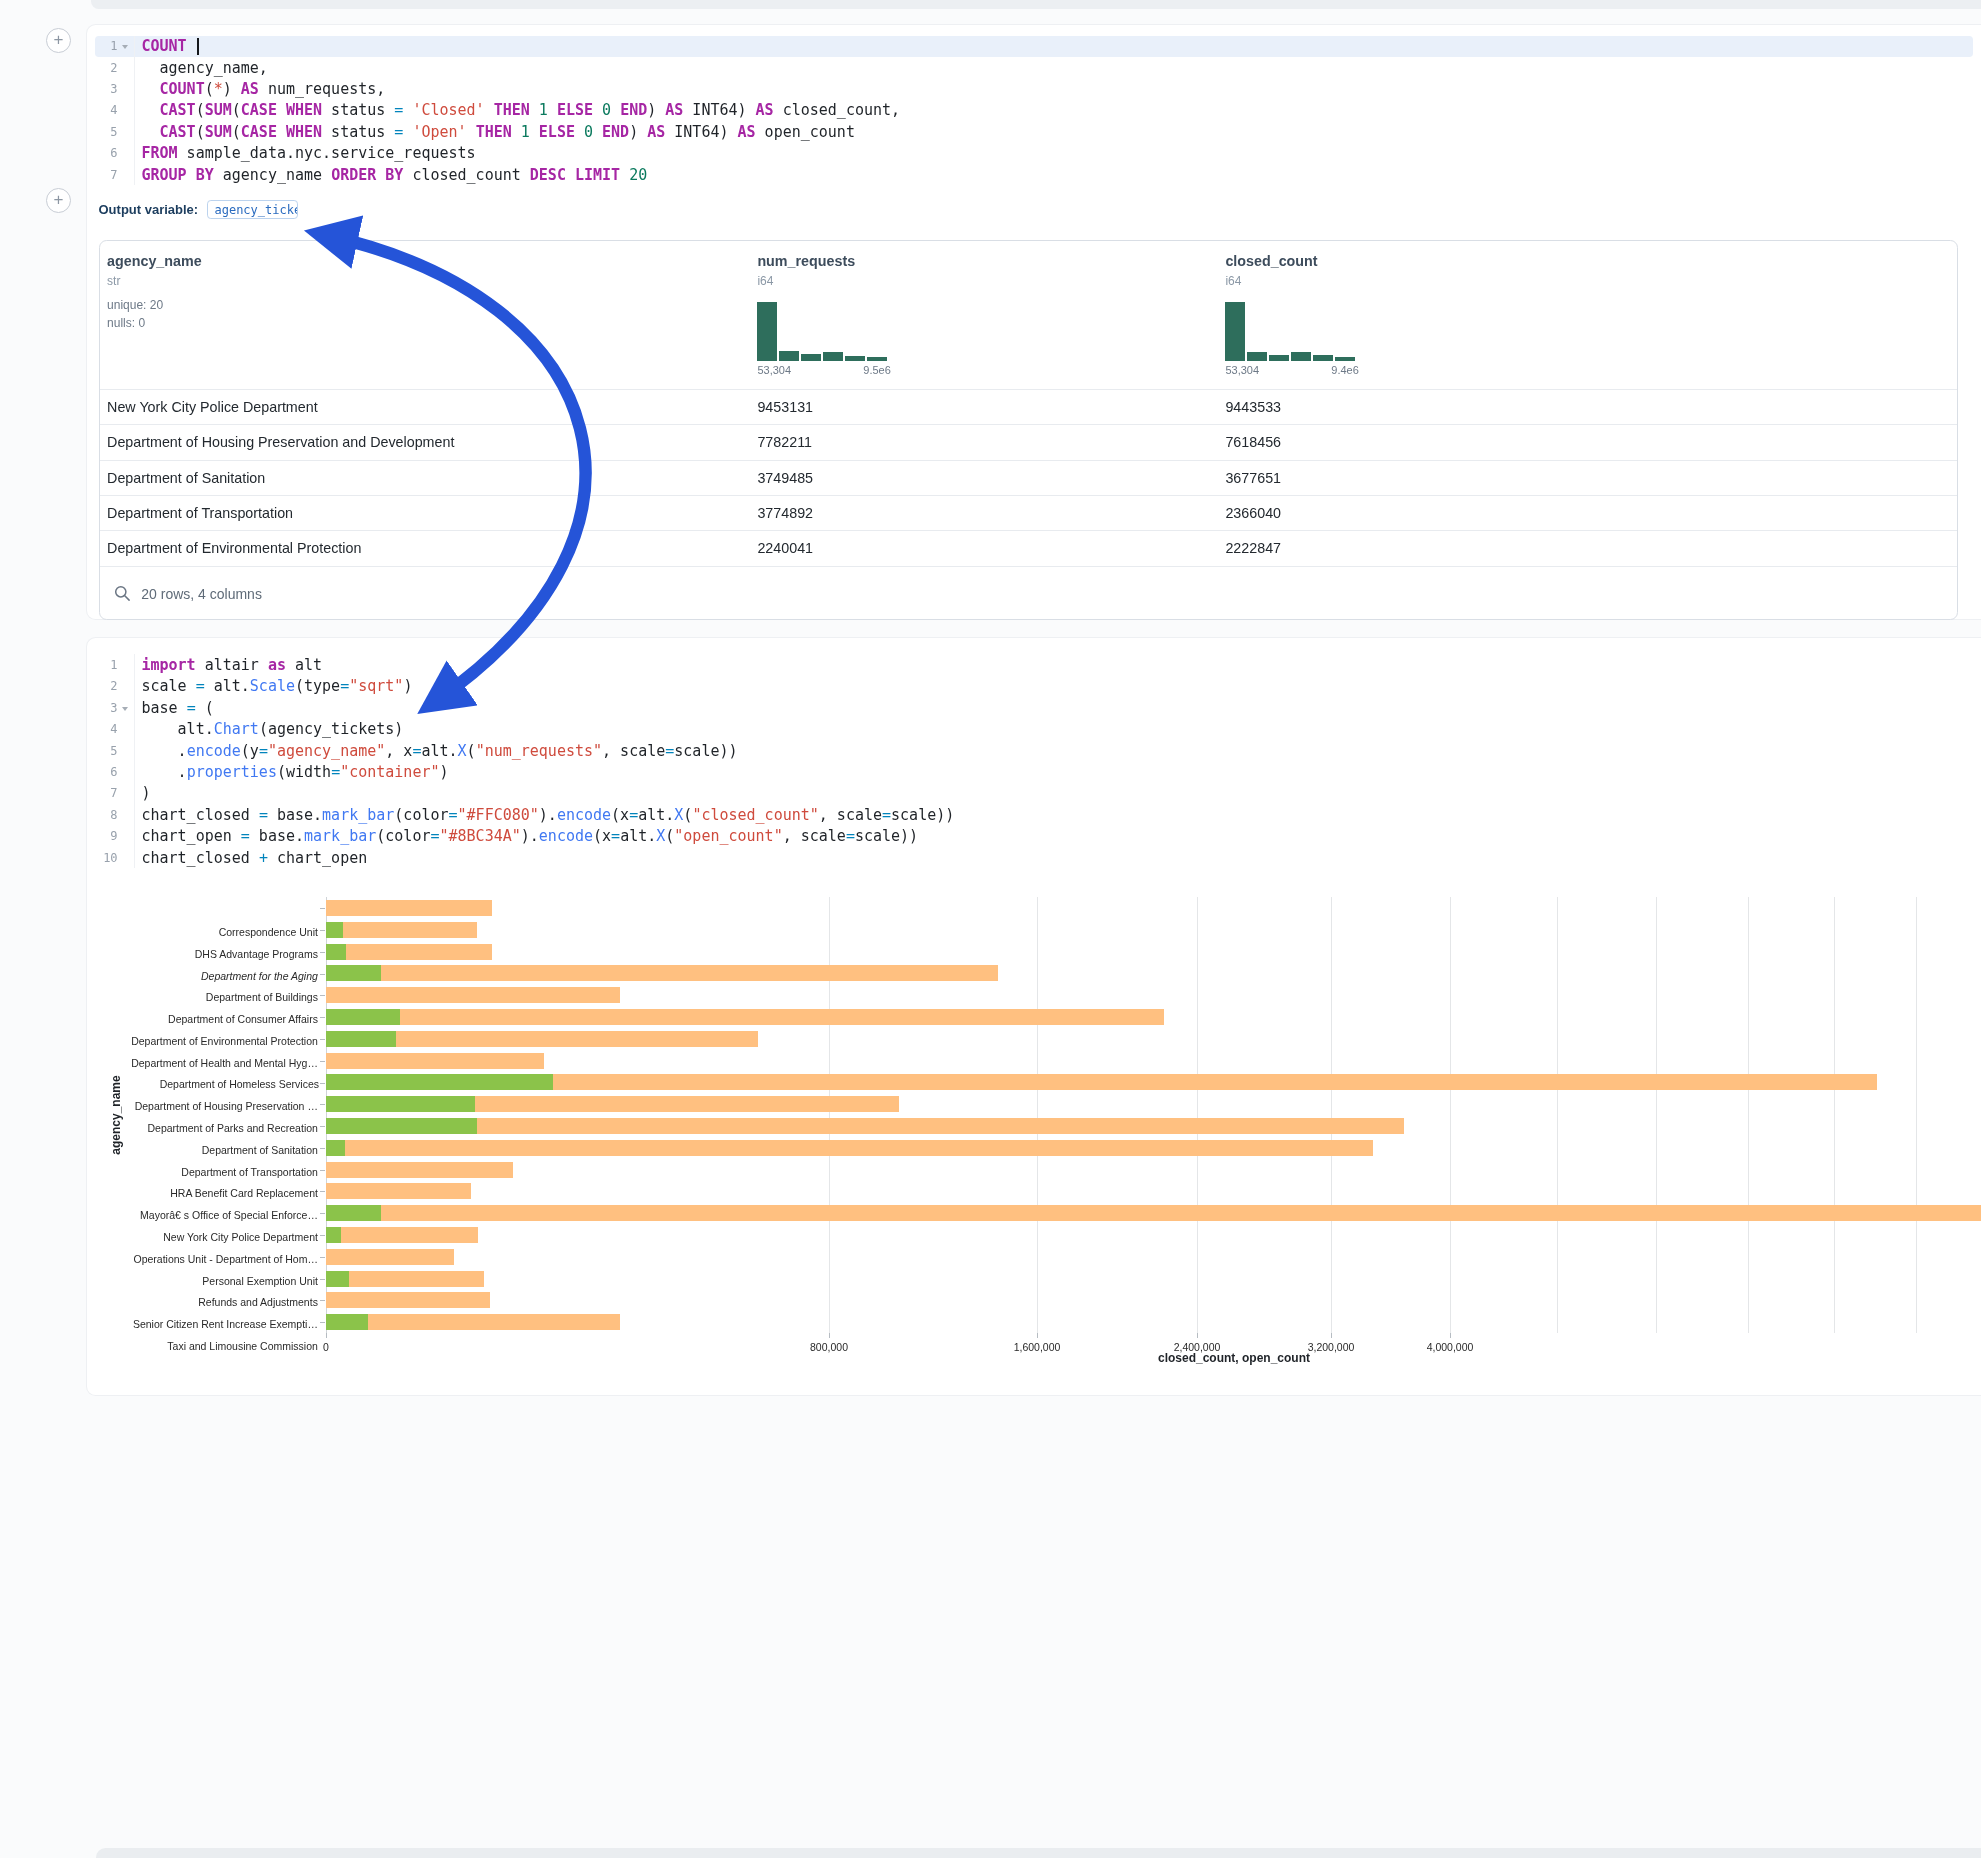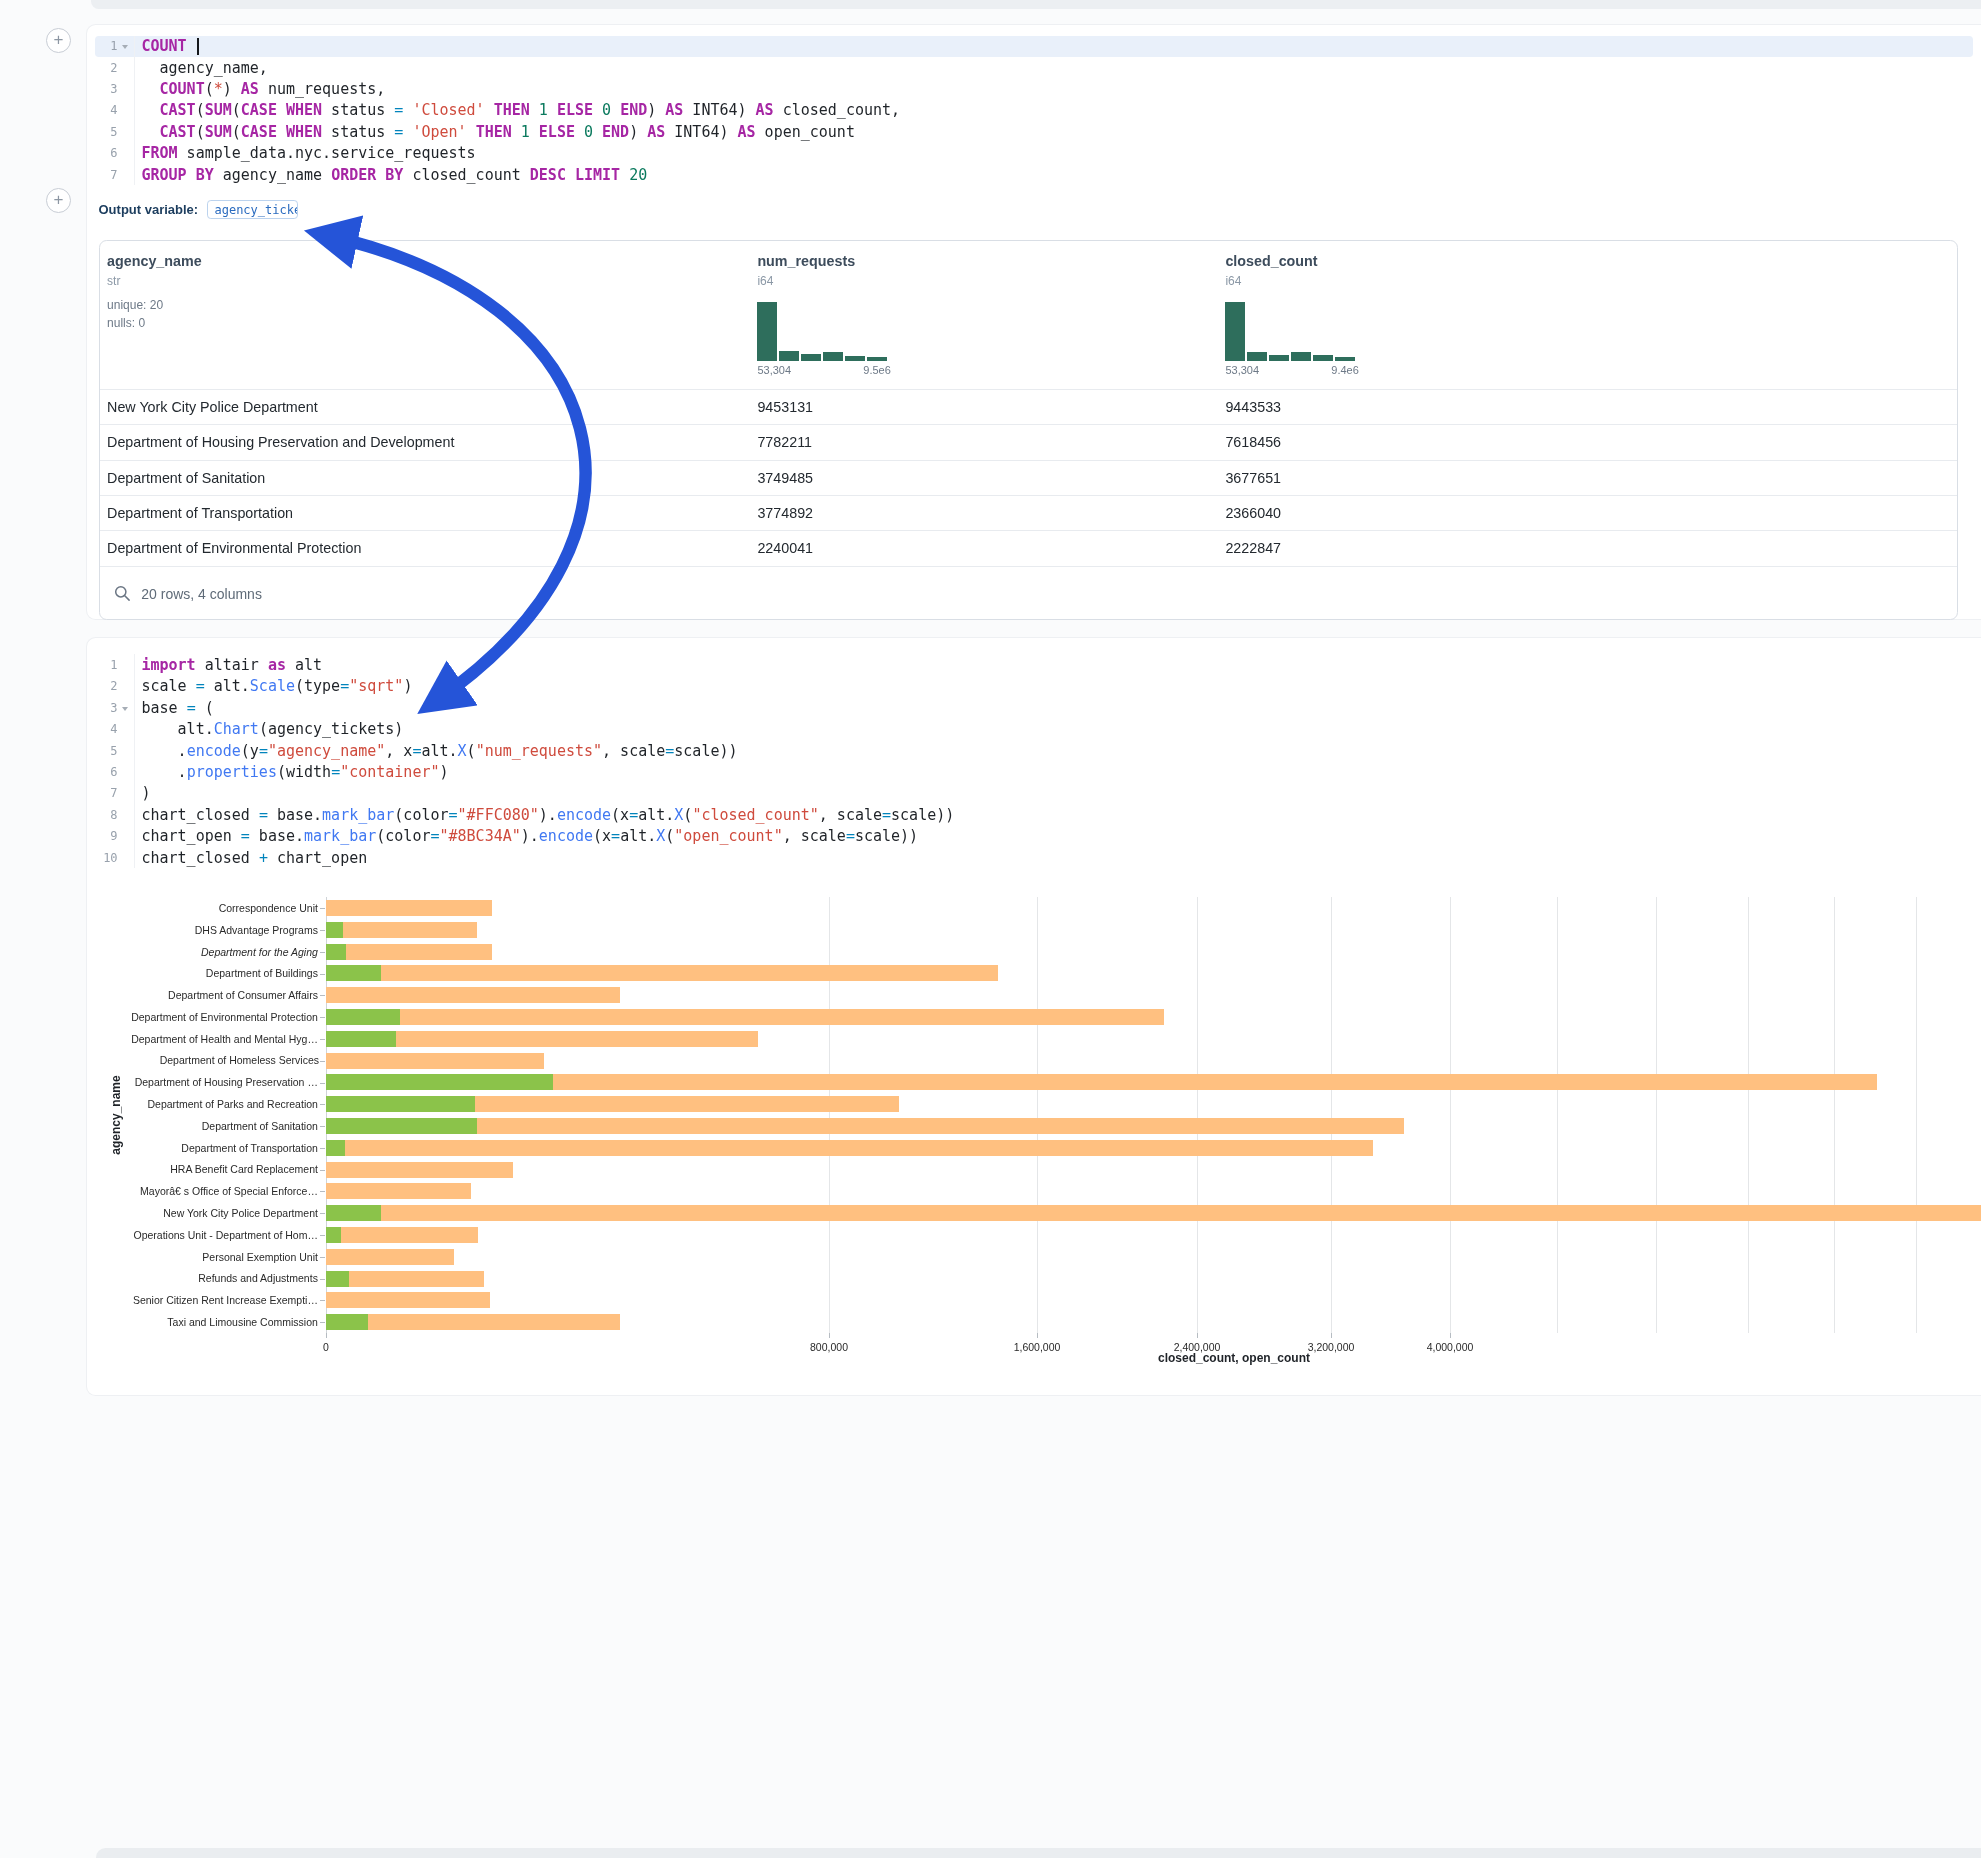--- a/index.html
+++ b/index.html
@@ -56,21 +56,21 @@
   .tbody { position:absolute; top:148px; left:0; right:0; }
   .tr { position:absolute; left:0; right:0; height:35px; border-top:1px solid #e8ebef; background:#fff; }
   .td { position:absolute; font-size:14.3px; color:#23292f; line-height:34px; white-space:nowrap; }
   .tfoot { position:absolute; left:0; right:0; top:325px; height:54px; border-top:1px solid #e8ebef; display:flex; align-items:center; padding-left:13.4px; gap:10.5px; color:#5f6b78; font-size:14px; }
 
   
   #chart { position:absolute; left:0; top:243px; width:1896px; height:516px; overflow:hidden; font-size:10.5px; color:#2a2a2a; }
   .gridline { position:absolute; width:1px; background:#e4e6e8; }
   .domainline { position:absolute; width:1px; background:#d0d4d8; }
   .bar { position:absolute; }
-  .ylab { position:absolute; width:229px; text-align:right; white-space:nowrap; overflow:hidden; }
+  .ylab { position:absolute; width:229px; text-align:right; white-space:nowrap; overflow:hidden;margin-top:24px; }
   .ytick { position:absolute; width:4.8px; height:1px; background:#b6bcc2; }
   .xlab { position:absolute; transform:translateX(-50%); white-space:nowrap; }
   .xtick { position:absolute; width:1px; height:4.8px; background:#b6bcc2; }
   .x-title { position:absolute; left:1147px; top:470px; transform:translateX(-50%); font-size:12px; font-weight:bold; color:#1f2328; }
   .y-title { position:absolute; left:29px; top:234px; transform:translate(-50%,-50%) rotate(-90deg); font-size:12px; font-weight:bold; color:#1f2328; white-space:nowrap; }
 
   .arrow-overlay { position:absolute; left:0; top:0; pointer-events:none; z-index:50; }
   .search-svg { flex:none; }
 </style>
 </head>

